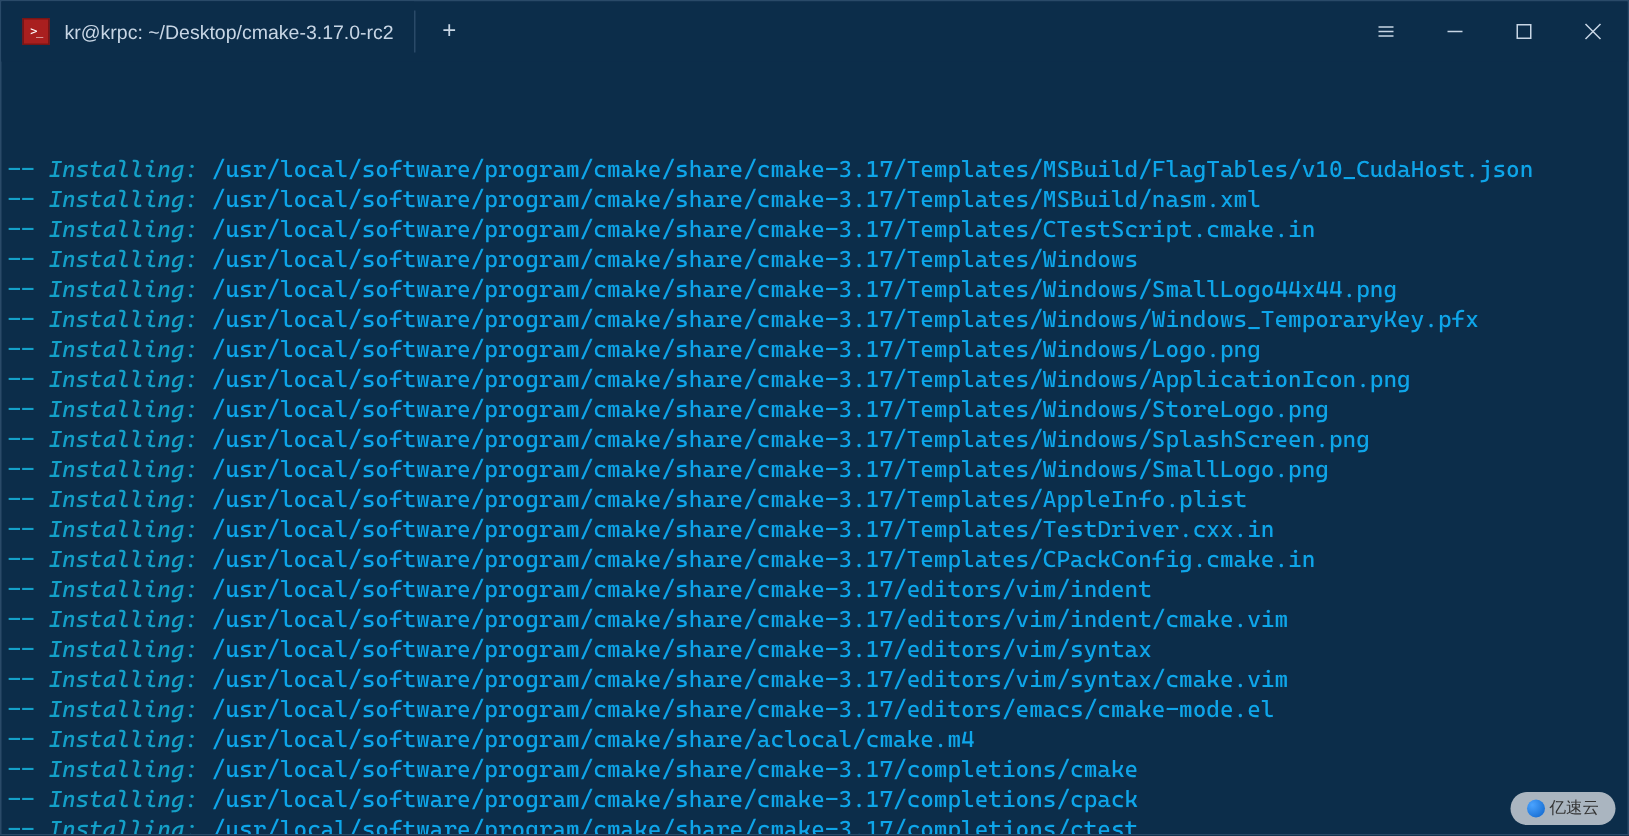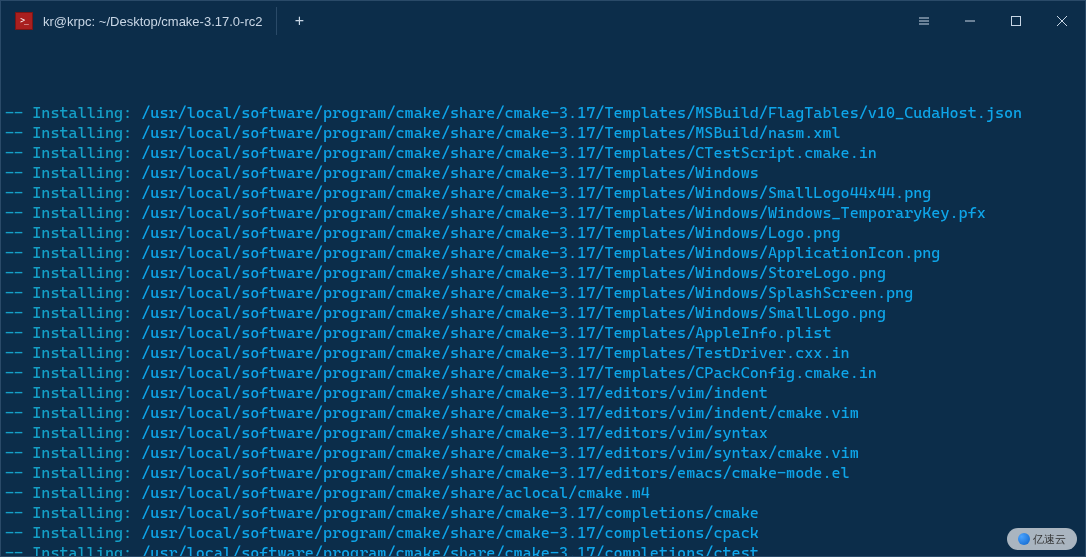--- a/index.html
+++ b/index.html
@@ -94,21 +94,21 @@
     line-height: 20px;
     white-space: pre;
     overflow: hidden;
     color: #c0c5cc;
     position: relative;
   }
 
   .line { display: block; white-space: pre-wrap; word-break: break-all; }
 
   .dashes { color: #14a0c8; }
-  .label  { color: #14a0c8; }
+  .label  { color: #14a0c8; font-style: italic; }
   .path   { color: #0ea5e9; }
 
   .watermark {
     position: absolute;
     right: 8px;
     bottom: 6px;
     width: 70px;
     height: 22px;
     background: rgba(255,255,255,0.65);
     border-radius: 11px;

